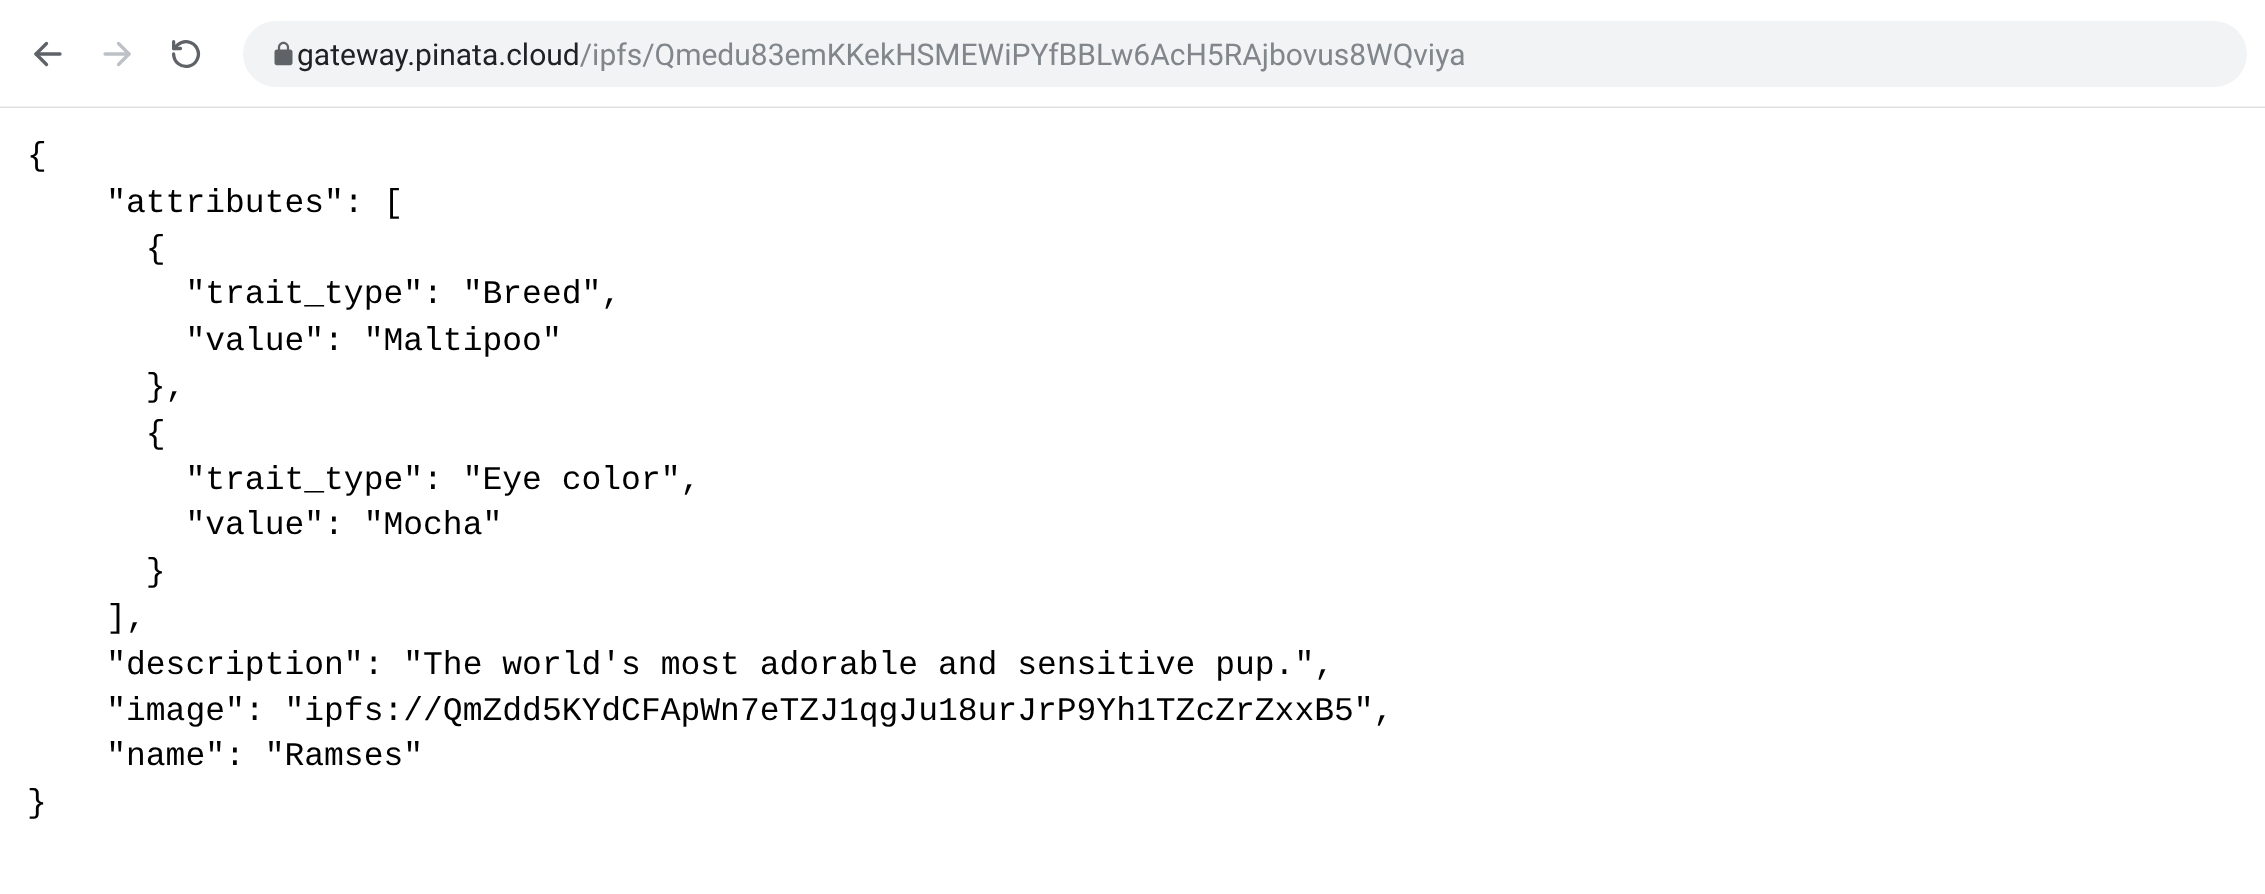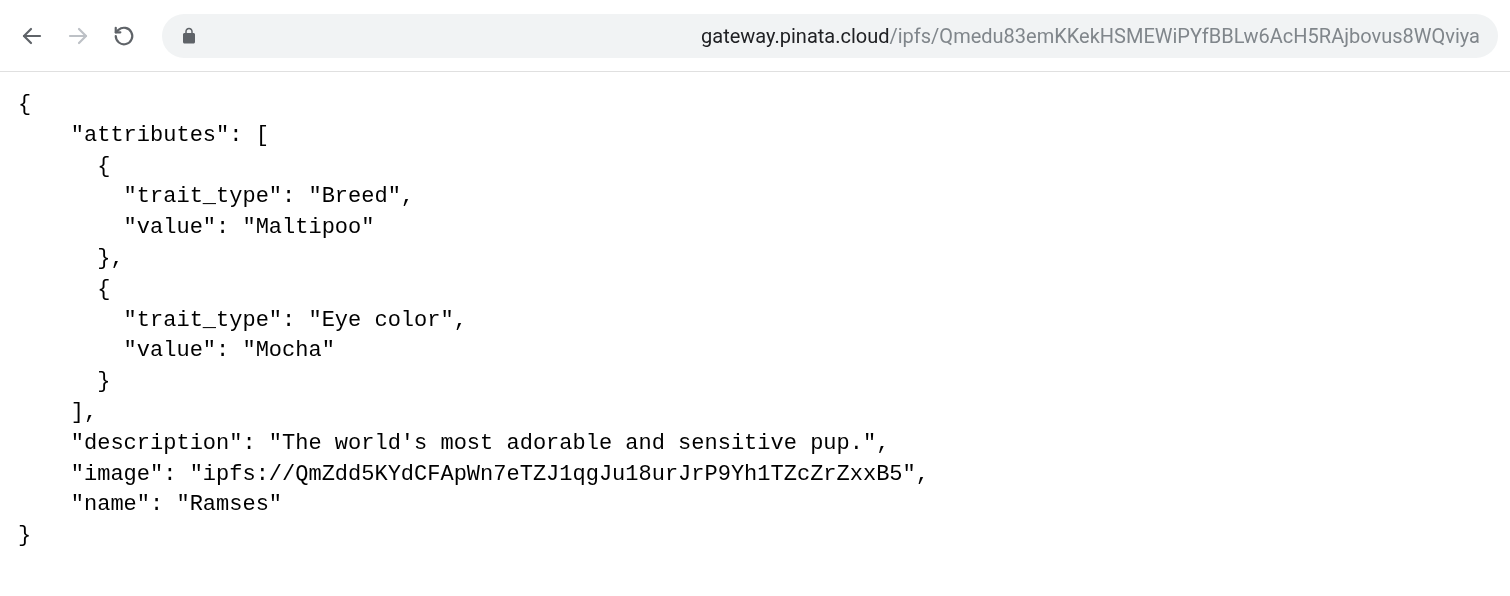--- a/index.html
+++ b/index.html
@@ -36,21 +36,20 @@
     }
     .address-bar {
       flex: 1;
       display: flex;
       align-items: center;
       background: #f1f3f4;
       border-radius: 24px;
       padding: 16px 18px;
       height: 44px;
       margin-left: 12px;
-      justify-content: space-between;
     }
     .lock-icon {
       color: #5f6368;
       display: flex;
       align-items: center;
     }
     .url-text {
       font-size: 20px;
       color: #5f6368;
       white-space: nowrap;

